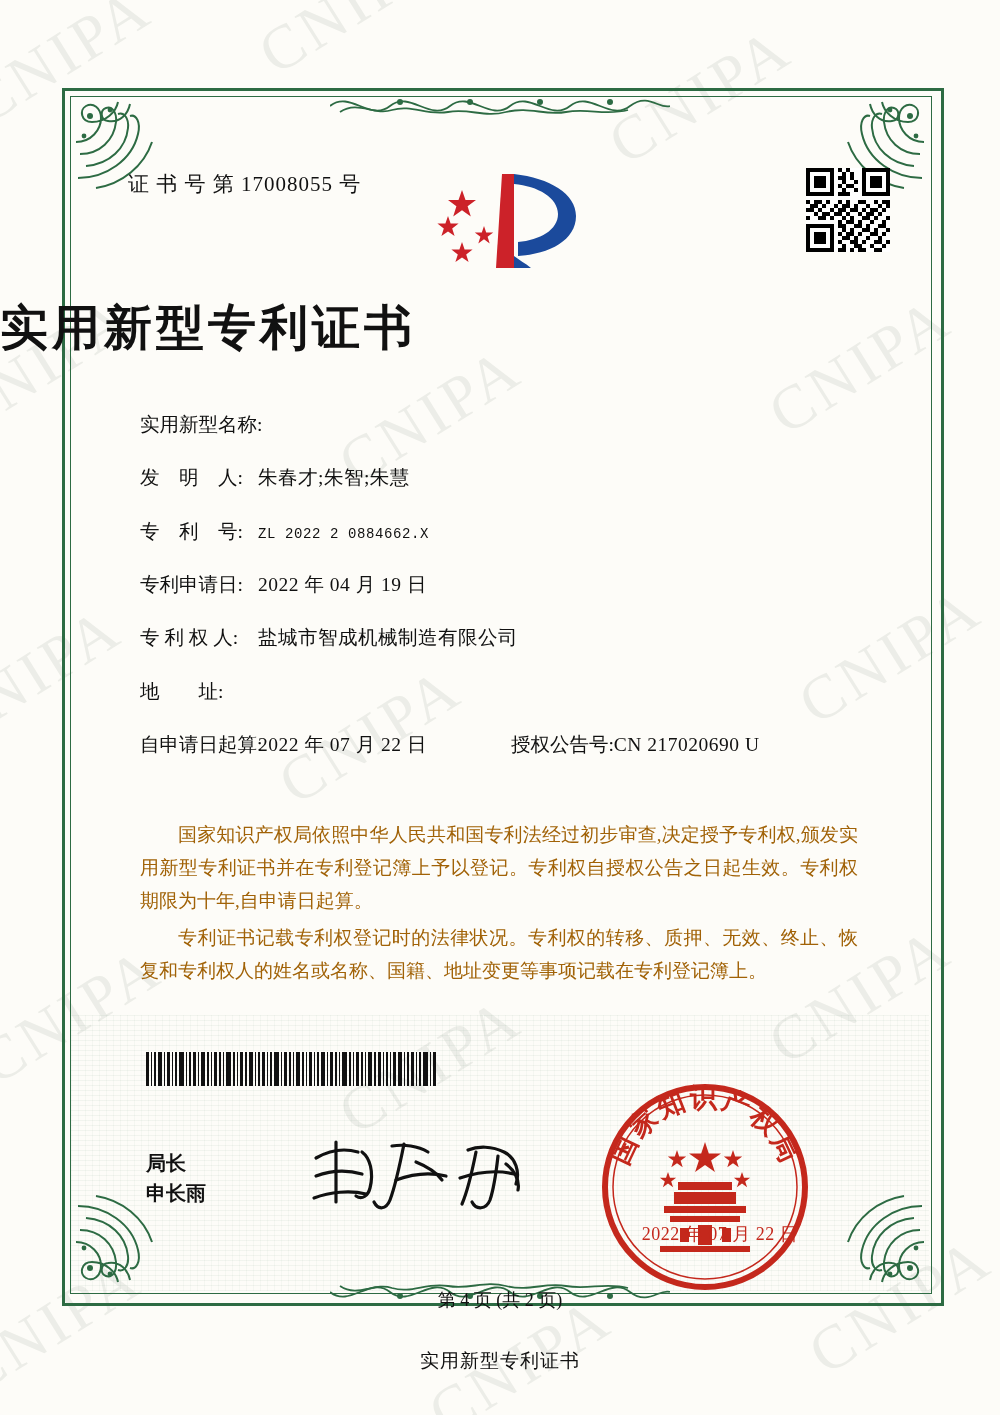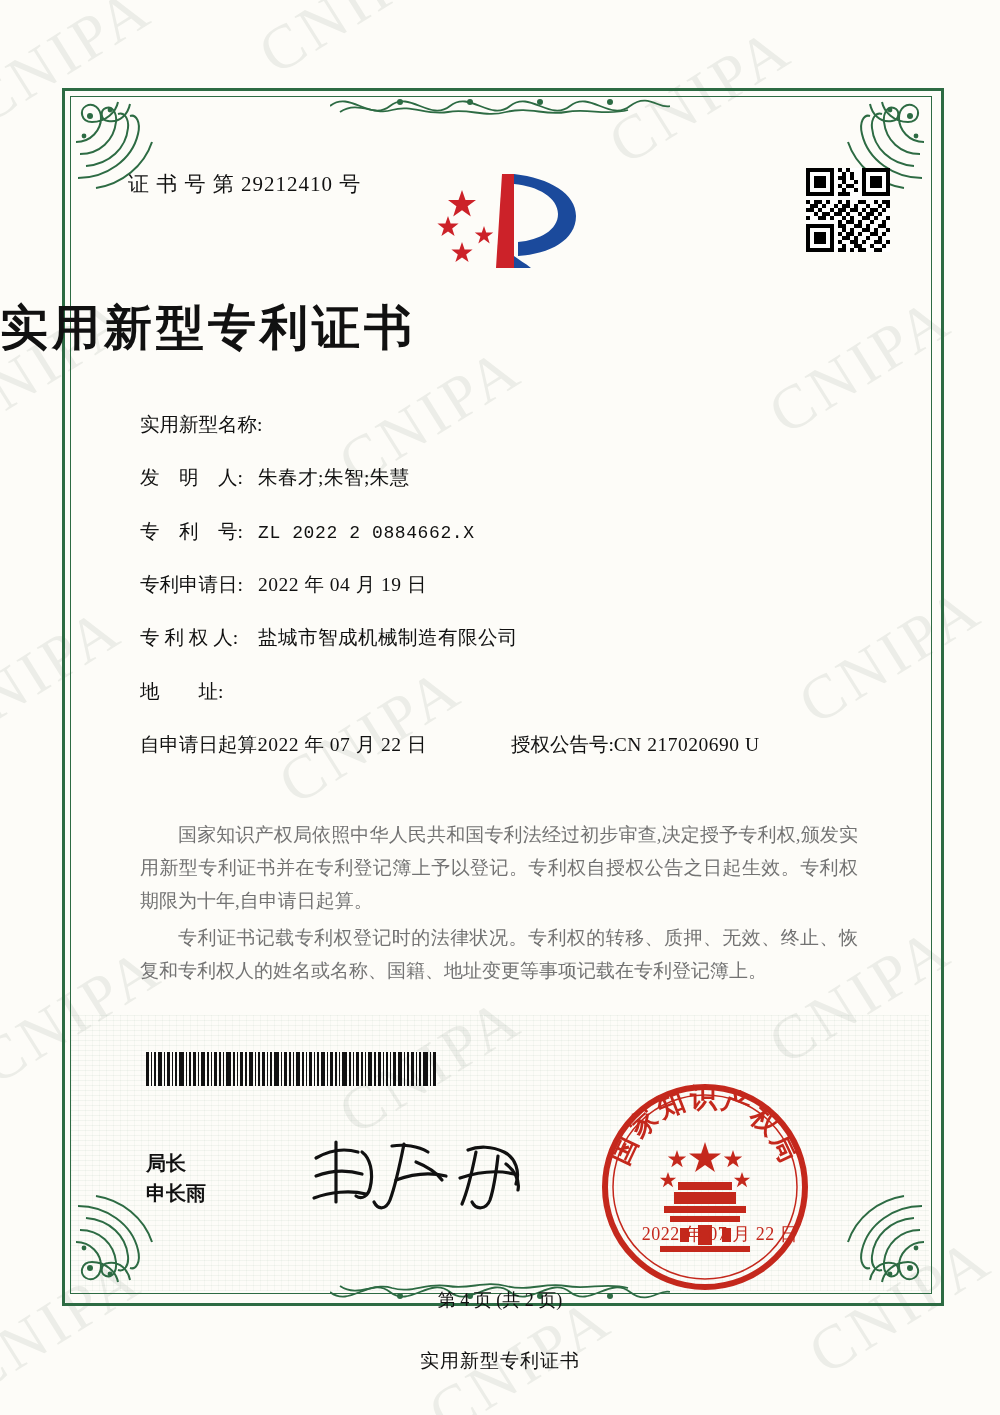--- a/index.html
+++ b/index.html
@@ -190,38 +190,38 @@
     flex: none;
     white-space: pre;
     letter-spacing: 0px;
   }
   .value {
     flex: 1;
     letter-spacing: 0.5px;
   }
   .value.mono {
     font-family: "Liberation Mono", "DejaVu Sans Mono", monospace;
-    font-size: 18px;
+    font-size: 14px;
     letter-spacing: 0.6px;
   }
   .row.split .value { flex: none; }
   .pub-second-label {
     margin-left: 84px;
     white-space: pre;
   }
 
   
   .paras {
     position: absolute;
     left: 140px;
     top: 818px;
     width: 718px;
     font-size: 19px;
     line-height: 33px;
-    color: #737373;
+    color: #a16207;
     text-align: justify;
   }
   .paras p {
     margin: 0 0 4px 0;
     text-indent: 2em;
   }
 
   
   .barcode {
     position: absolute;
@@ -386,21 +386,21 @@
     <svg viewBox="0 0 340 40" fill="none" stroke="currentColor" stroke-width="1.8">
       <path d="M0 20 C20 4 40 36 60 20 C80 4 100 36 120 20 C140 4 160 36 180 20 C200 4 220 36 240 20 C260 4 280 36 300 20 C318 6 330 24 340 20"></path>
       <path d="M10 26 C28 14 44 30 62 24 C82 18 96 30 118 26 C140 22 154 32 176 26 C200 20 214 30 236 26 C258 22 276 30 298 24"></path>
       <circle cx="70" cy="16" r="3" fill="currentColor" stroke="none"></circle>
       <circle cx="140" cy="16" r="3" fill="currentColor" stroke="none"></circle>
       <circle cx="210" cy="16" r="3" fill="currentColor" stroke="none"></circle>
       <circle cx="280" cy="16" r="3" fill="currentColor" stroke="none"></circle>
     </svg>
   </div>
 
-  <div class="cert-no">证 书 号 第 29212410 号</div>
+  <div class="cert-no">证 书 号 第 17008055 号</div>
 
   <div class="qr">
     <svg width="84" height="84" viewBox="0 0 21 21" shape-rendering="crispEdges">
       <rect width="21" height="21" fill="#ffffff"></rect>
       <g fill="#000000">
         <rect x="0" y="0" width="7" height="1"></rect>
           <rect x="0" y="6" width="7" height="1"></rect>
         <rect x="0" y="0" width="1" height="7"></rect>
           <rect x="6" y="0" width="1" height="7"></rect>
         <rect x="2" y="2" width="3" height="3"></rect>

